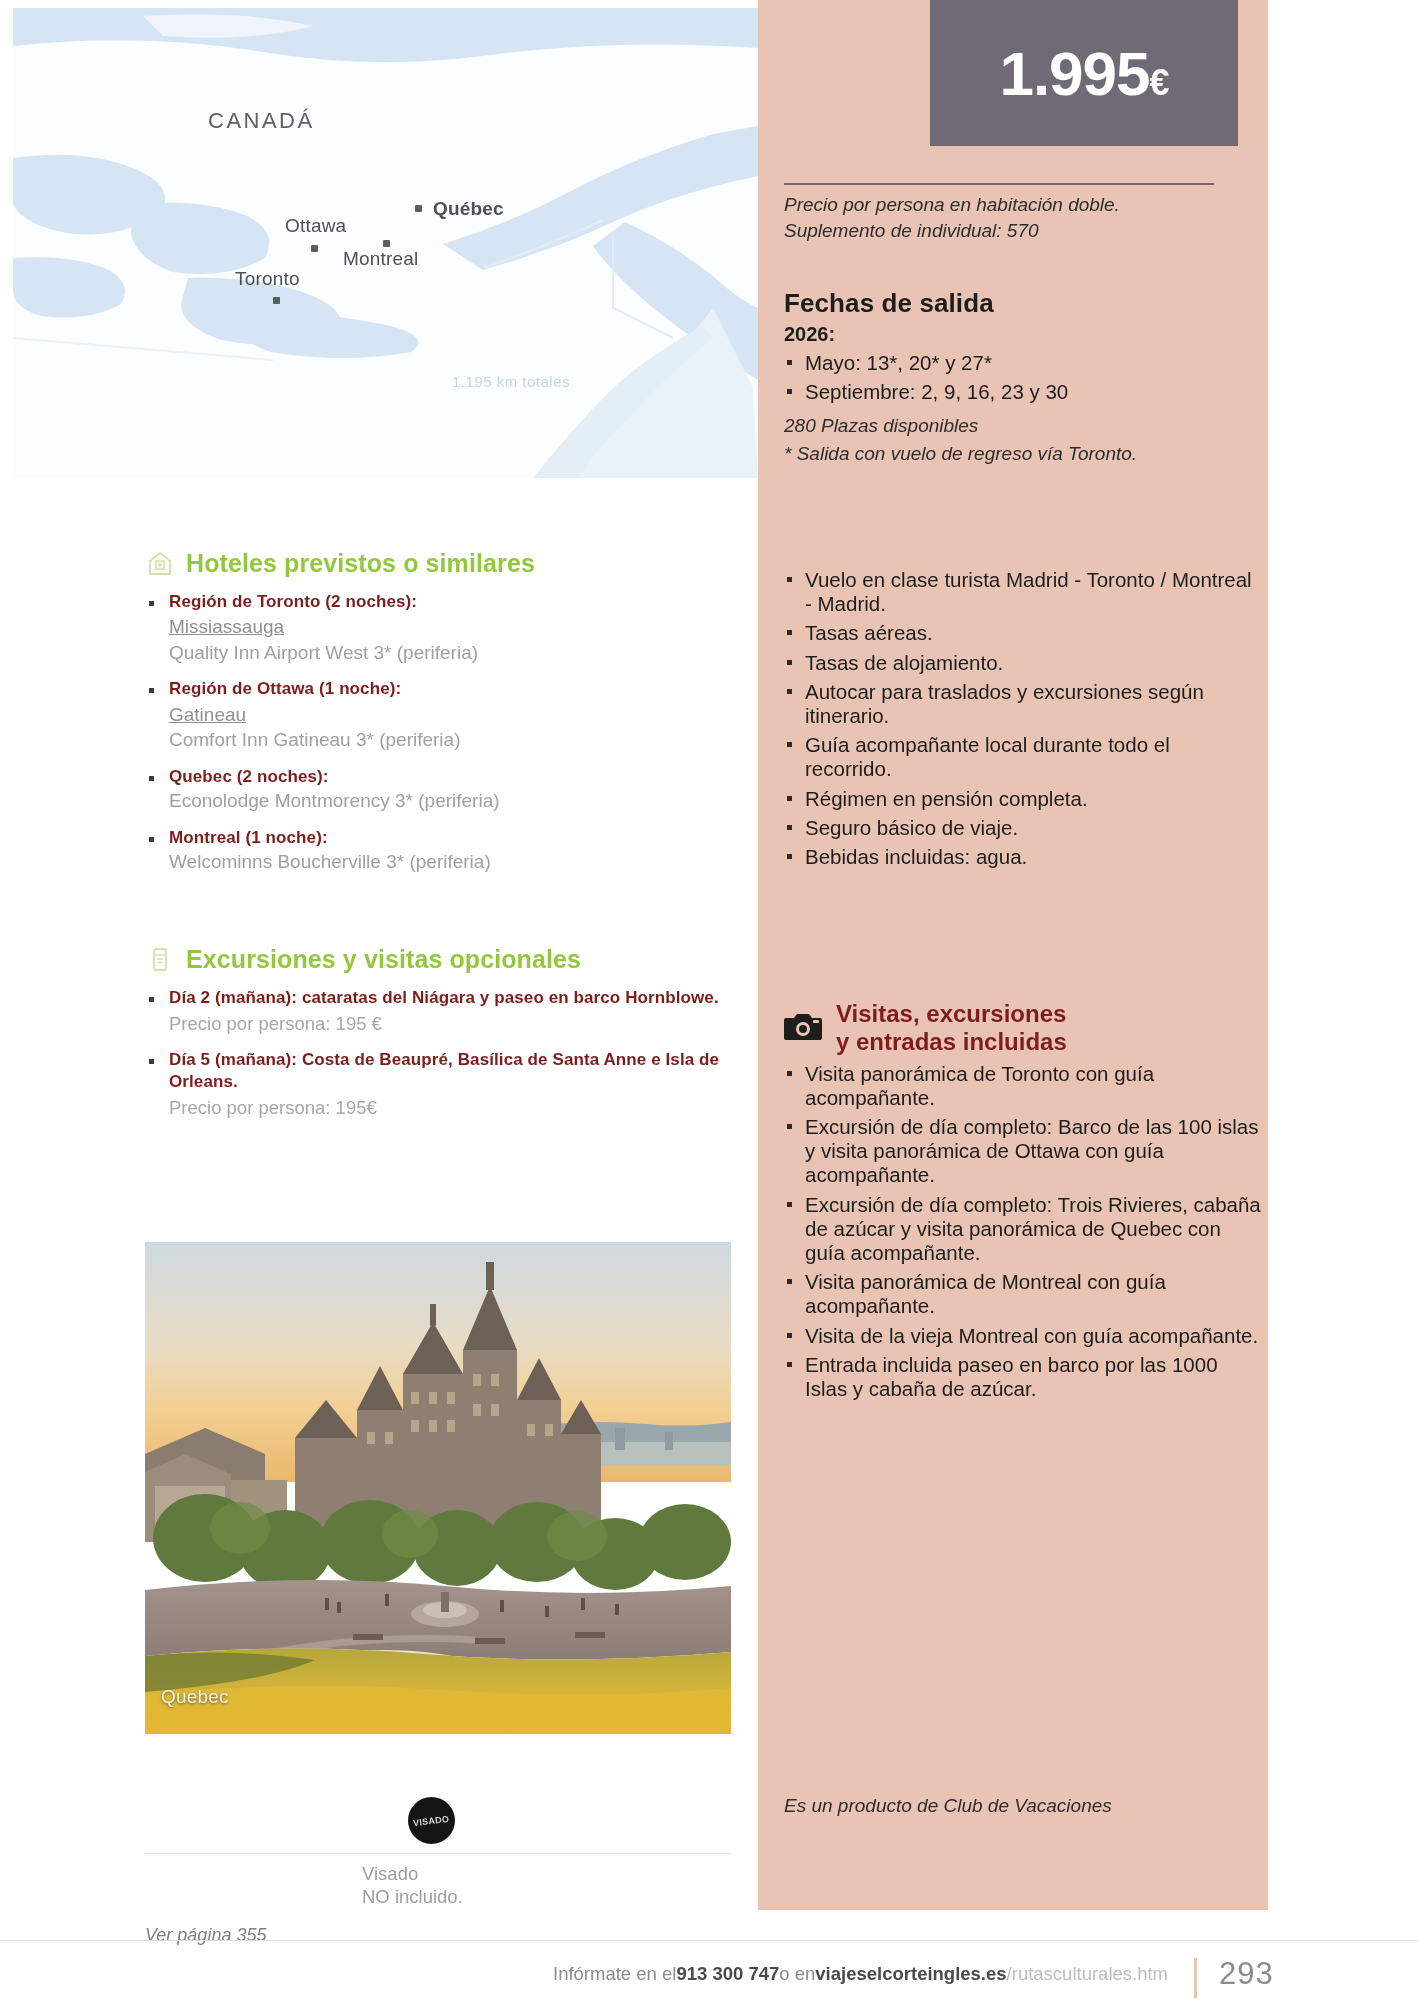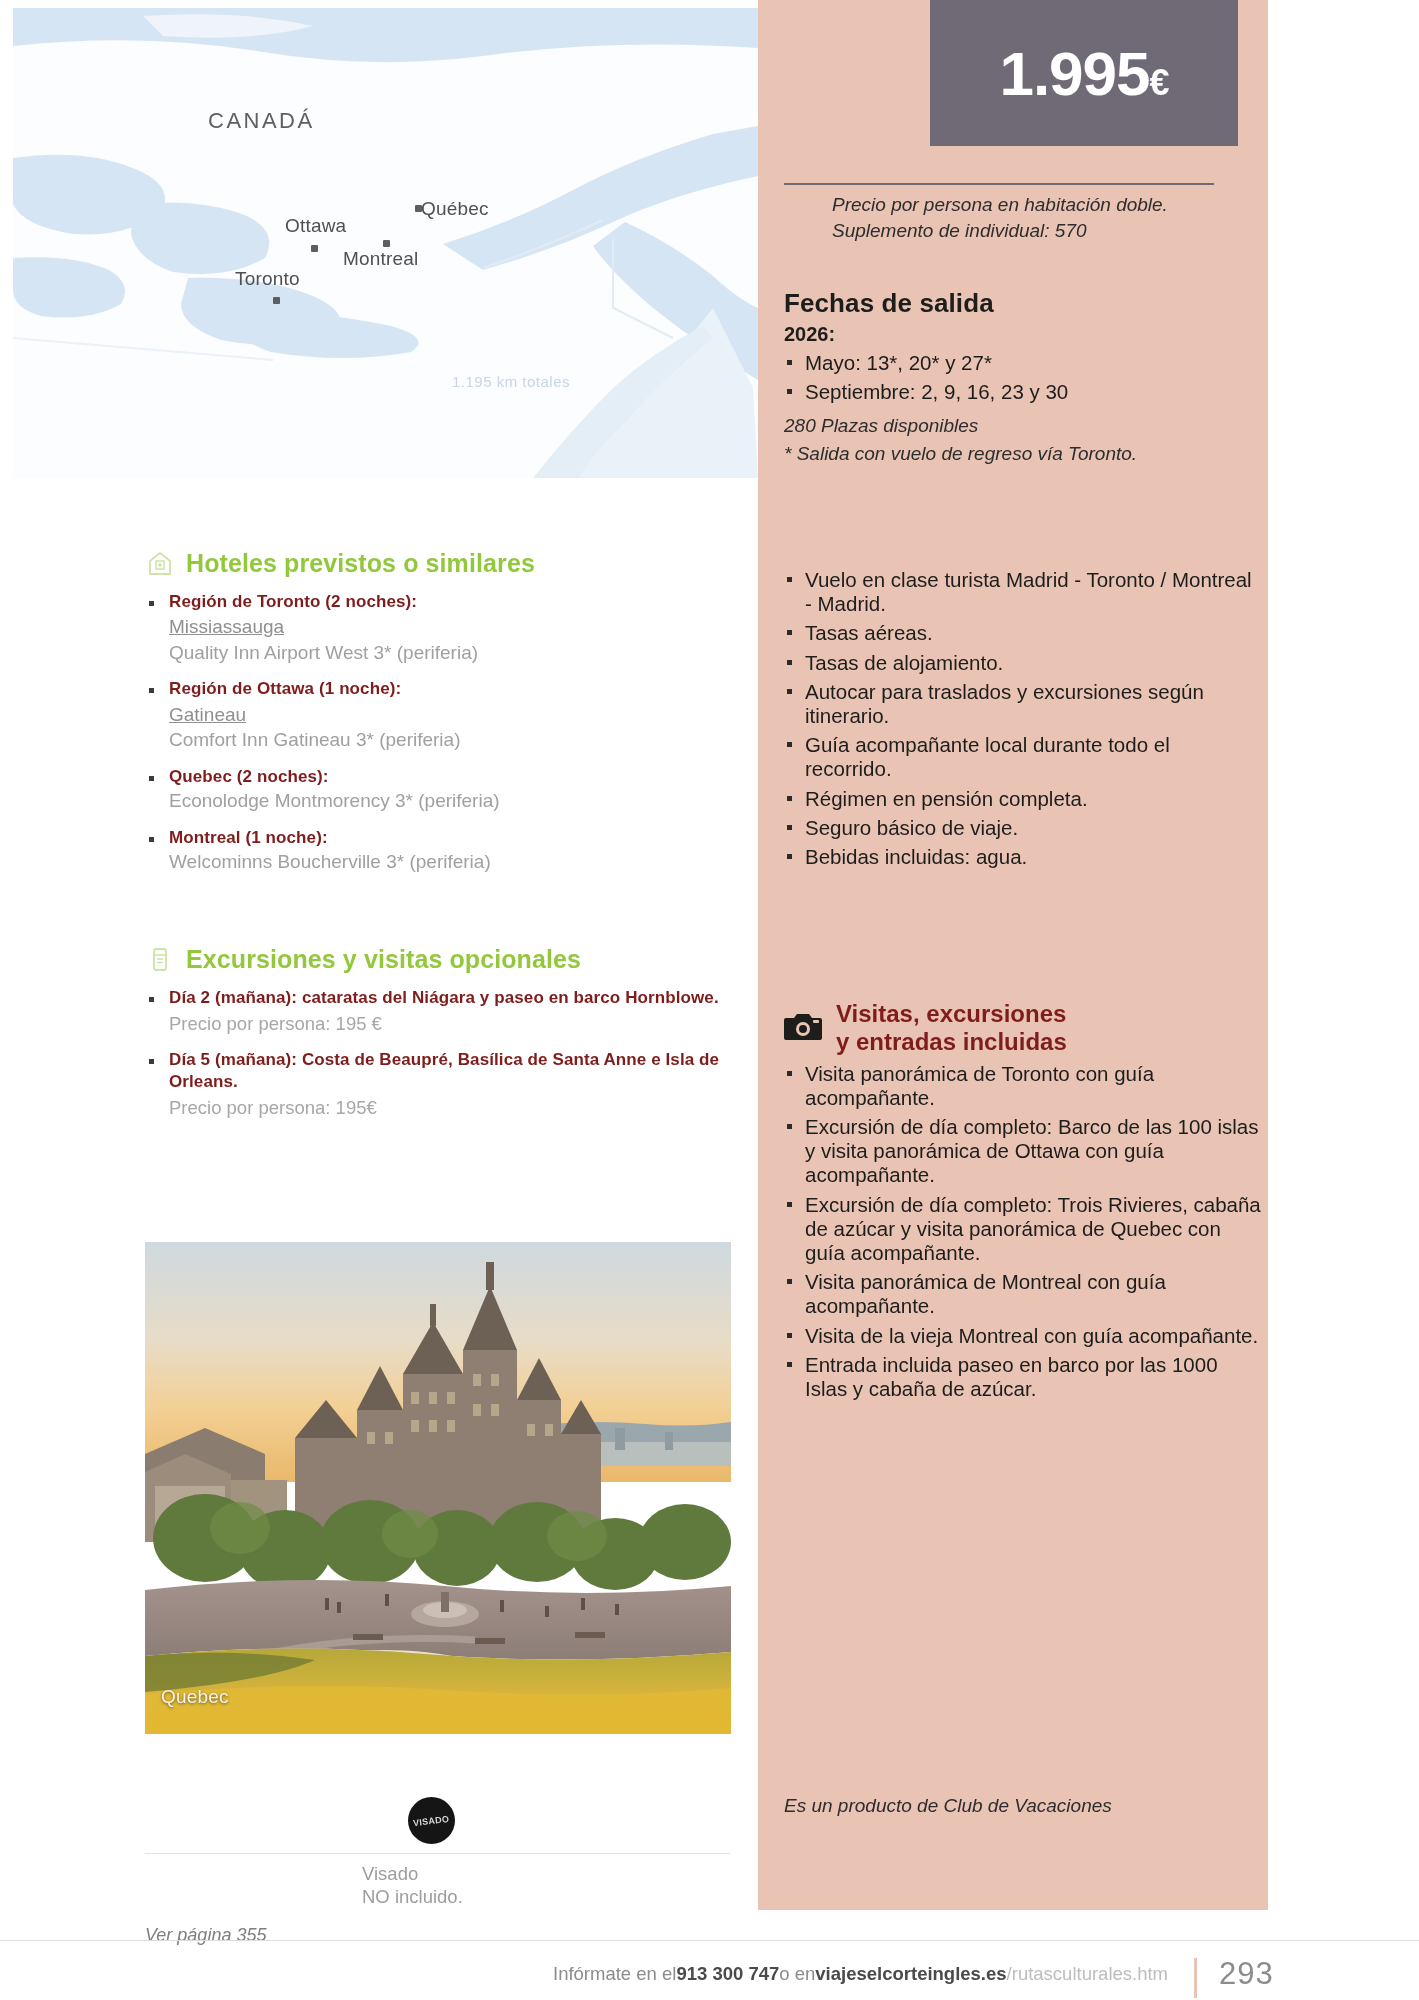--- a/index.html
+++ b/index.html
@@ -171,21 +171,20 @@
   .price-value .cur { font-size: 36px; }
   .price-rule {
     position: absolute; left: 26px; top: 183px;
     width: 430px; height: 2px; background: #6f6a75;
   }
   .price-note {
     position: absolute; left: 26px; top: 192px;
     width: 450px;
     font-size: 19px; font-style: italic; color: #2d2d2d;
     line-height: 1.35;
-    margin-left: 48px;
   }
 
   .r-head {
     font-size: 26px; font-weight: bold; color: #1d1d1b;
     letter-spacing: .1px;
   }
   .r-sub { font-size: 20px; font-weight: bold; color: #1d1d1b; margin-top: 4px; }
   ul.r-list { list-style: none; margin-top: 2px; }
   ul.r-list > li {
     position: relative; padding-left: 21px; margin-top: 5px;
@@ -264,21 +263,21 @@
         <path d="M700 300 Q720 340 740 380 L745 470 L560 470 Q600 410 660 350 Z" fill="#eaf2f9"></path>
         <path d="M520 470 Q560 420 600 380 Q640 344 690 318 L700 330 Q650 370 612 414 Q580 444 566 470 Z" fill="#e4eef7"></path>
 
         <path d="M470 260 Q530 240 590 212" stroke="#e2ebf4" stroke-width="2" fill="none"></path>
         <path d="M600 230 L600 300 L660 330" stroke="#e2ebf4" stroke-width="2" fill="none"></path>
         <path d="M0 330 Q120 340 260 352" stroke="#eaf1f8" stroke-width="2" fill="none"></path>
       </svg>
 
       <div class="map-label" style="left:195px; top:100px;">CANADÁ</div>
 
-      <div class="city-label" style="left:408px; top:190px;">Québec</div>
+      <div class="city-label" style="left:420px; top:190px;font-weight:bold;">Québec</div>
       <div class="city-dot" style="left:402px; top:197px;"></div>
 
       <div class="city-label" style="left:272px; top:207px;">Ottawa</div>
       <div class="city-dot" style="left:298px; top:237px;"></div>
 
       <div class="city-label" style="left:330px; top:240px;">Montreal</div>
       <div class="city-dot" style="left:370px; top:232px;"></div>
 
       <div class="city-label" style="left:222px; top:260px;">Toronto</div>
       <div class="city-dot" style="left:260px; top:289px;"></div>

